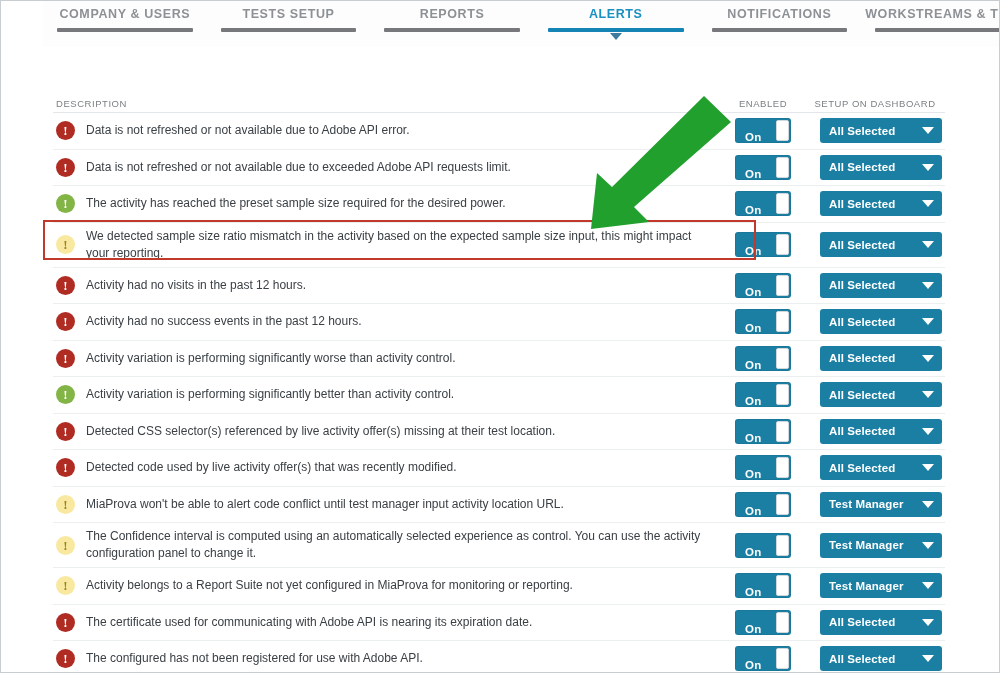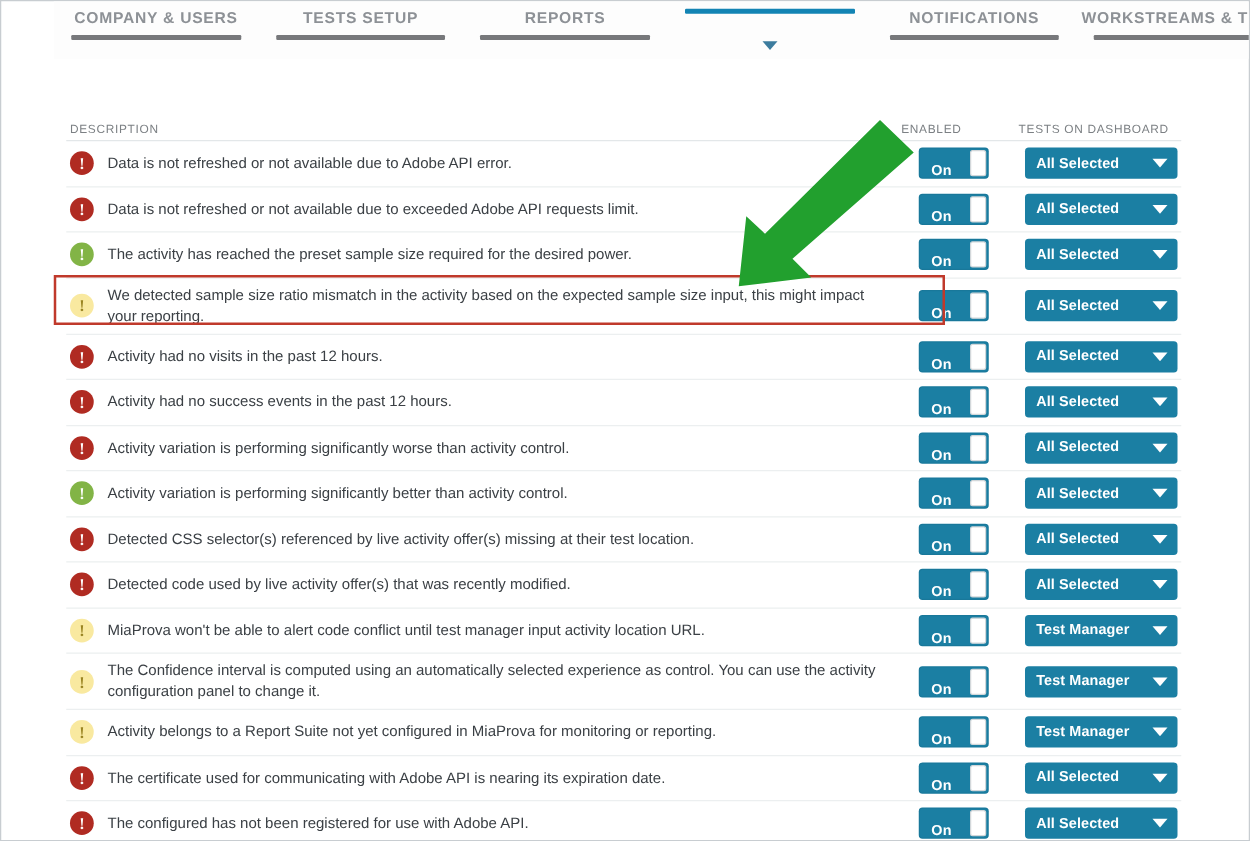--- a/index.html
+++ b/index.html
@@ -87,21 +87,21 @@
   }
   .col-head {
     font-size: 9.5px;
     letter-spacing: 0.55px;
     color: #7c8084;
     font-weight: normal;
     white-space: nowrap;
     margin-top: 42px;
   }
   .ch-desc { flex: 1 1 auto; text-align: left; padding-left: 3px;}
-  .ch-enabled { width: 84px; text-align: left; }
+  .ch-enabled { width: 84px; text-align: center; }
   .ch-dash { width: 140px; text-align: center; }
 
   .row {
     display: flex;
     align-items: center;
     min-height: 36.5px;
     border-top: 1px solid #eceff0;
     position: relative;
     box-sizing: border-box;
   }
@@ -247,38 +247,39 @@
       </div>
       <div class="tab">
         <span class="tab-label">TESTS SETUP</span>
         <span class="tab-rule"></span>
       </div>
       <div class="tab">
         <span class="tab-label">REPORTS</span>
         <span class="tab-rule"></span>
       </div>
       <div class="tab active">
+        <span class="tab-label">ALERTS</span>
         <span class="tab-rule"></span>
         <span class="tab-caret"></span>
       </div>
       <div class="tab">
         <span class="tab-label">NOTIFICATIONS</span>
         <span class="tab-rule"></span>
       </div>
       <div class="tab">
         <span class="tab-label">WORKSTREAMS &amp; TEAMS</span>
         <span class="tab-rule"></span>
       </div>
     </div>
 
   <div class="table-wrap">
     <div class="col-head-row">
       <div class="col-head ch-desc">DESCRIPTION</div>
       <div class="col-head ch-enabled">ENABLED</div>
-      <div class="col-head ch-dash">TESTS ON DASHBOARD</div>
+      <div class="col-head ch-dash">SETUP ON DASHBOARD</div>
     </div>
     <div id="rows-container">
         <div class="row">
           <div class="cell-desc">
             <span class="sev error">!</span>
             <span class="desc-text">Data is not refreshed or not available due to Adobe API error.</span>
           </div>
           <div class="cell-enabled">
             <div class="toggle">
               <span class="toggle-label">On</span>

